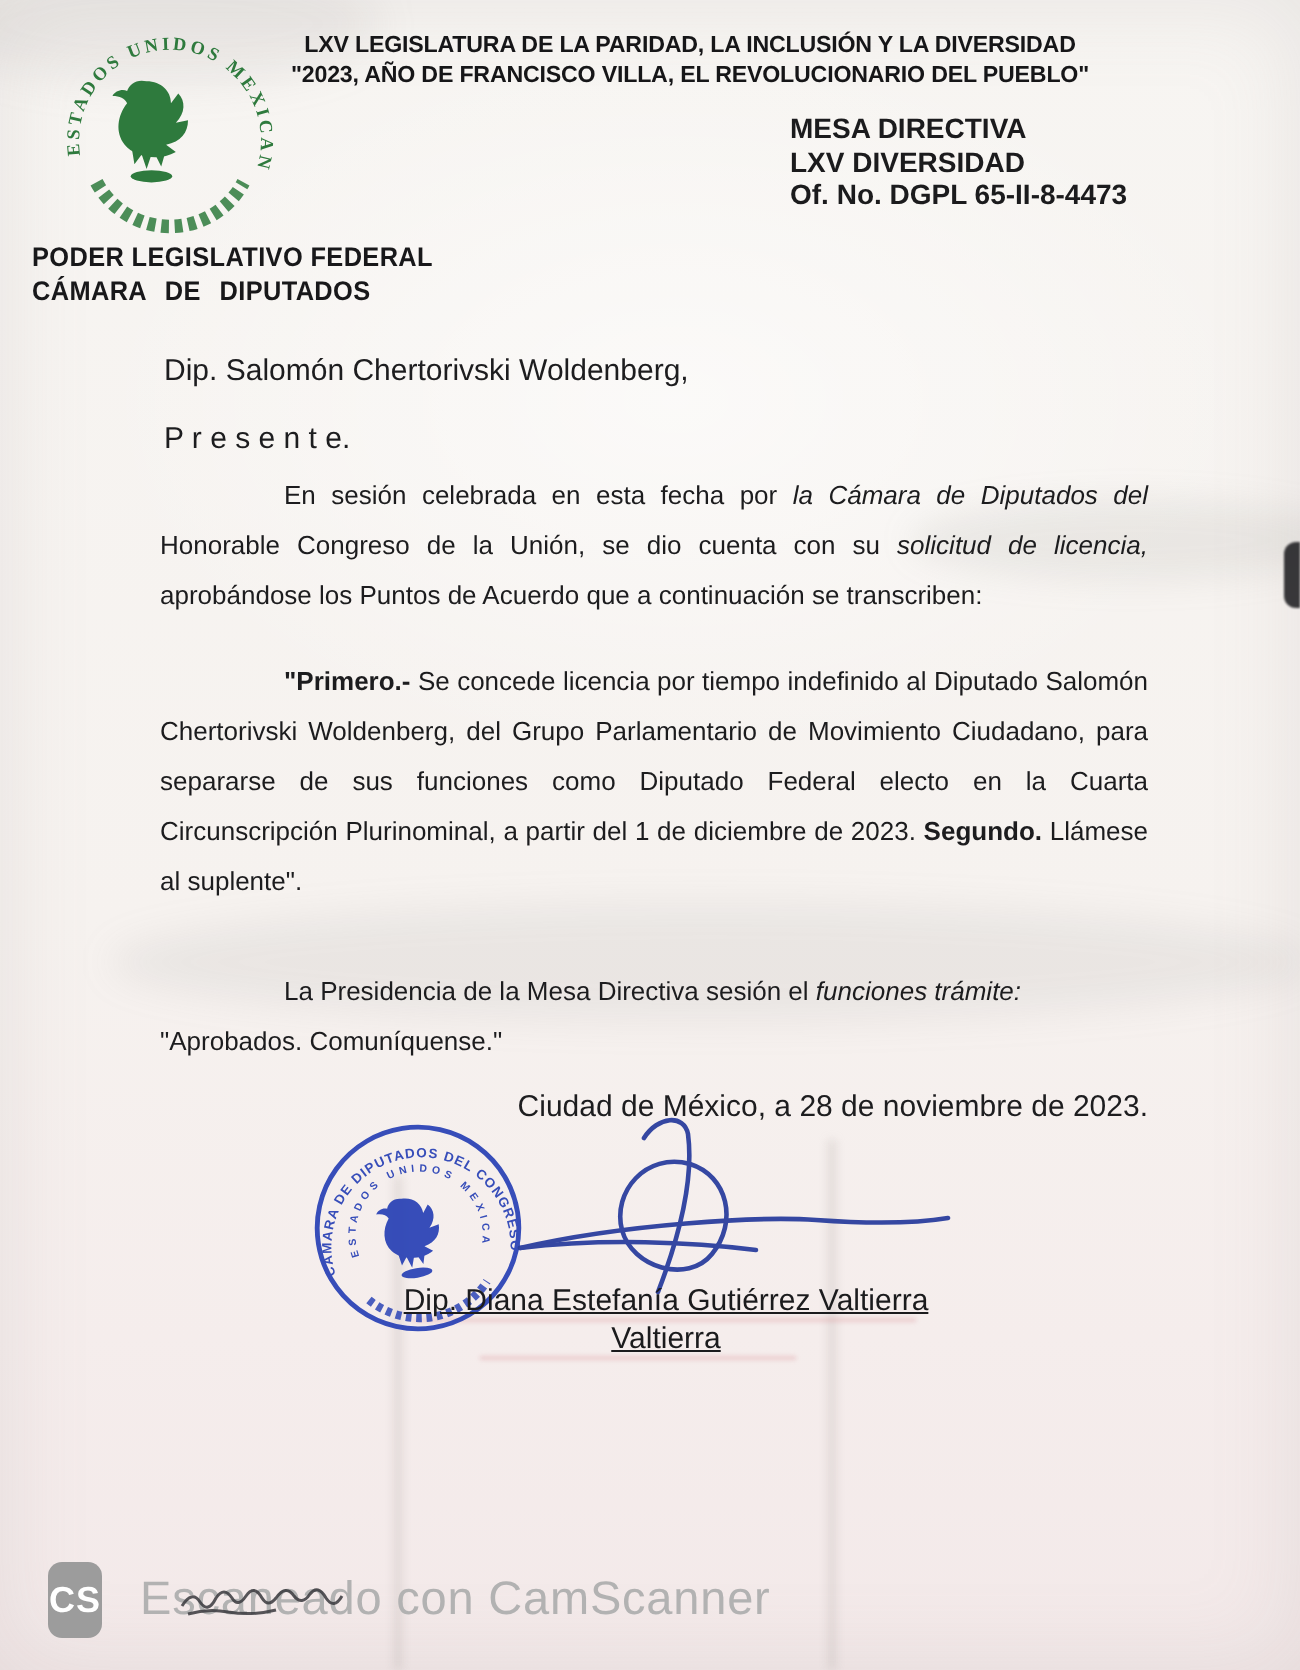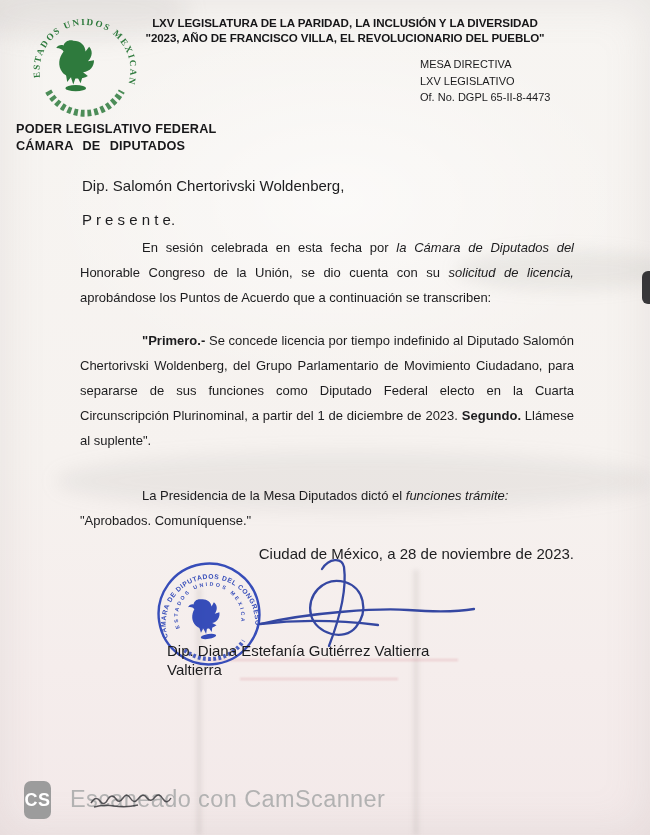--- a/index.html
+++ b/index.html
@@ -22,36 +22,36 @@
   .fold2{left:414px;top:570px;height:265px;}
   .edge-blob{position:absolute;left:642px;top:271px;width:8px;height:33px;background:#1f1f22;border-radius:6px 0 0 6px;filter:blur(.6px);opacity:.88;}
   .pink-line{position:absolute;height:2px;background:rgba(212,118,130,.28);filter:blur(1px);}
   .pl1{left:206px;top:659px;width:252px;}
   .pl2{left:240px;top:678px;width:158px;}
   
   .seal-green{left:26px;top:8px;}
   .seal-caption{left:16px;top:120px;width:190px;font-weight:bold;font-size:13.5px;line-height:17px;letter-spacing:.2px;color:#18181a;transform:scaleX(.94);transform-origin:left top;white-space:nowrap;}
   .seal-caption .l2{word-spacing:6px;}
   .motto{left:133px;top:15px;width:424px;text-align:center;font-weight:bold;font-size:11.6px;line-height:15px;color:#161618;letter-spacing:-.1px;}
-  .office{left:420px;top:56px;font-size:11px;line-height:16.5px;color:#1b1b1d;}
+  .office{left:395px;top:56px;font-size:14px;line-height:16.5px;color:#1b1b1d;font-weight:bold;}
   
   .addressee{left:82px;top:176px;font-size:15px;line-height:20px;}
   .addressee .sal{margin-top:14px;}
   .para{left:80px;width:494px;font-size:13px;line-height:25px;text-align:justify;color:#1c1c1e;}
   .para .indent{display:inline-block;width:62px;}
   .p1{top:235px;}
   .p2{top:328px;}
   .p3{top:483px;}
   .it{font-style:italic;}
   .b{font-weight:bold;}
   .dateline{left:80px;top:545px;width:494px;text-align:right;font-size:15px;}
   
   .stamp{left:152px;top:558px;transform:rotate(-9deg);opacity:.92;}
   .sig{left:250px;top:552px;}
-  .sig-name{left:167px;top:641px;width:332px;font-size:15px;line-height:19px;color:#1b1b1d;}
+  .sig-name{left:167px;top:641px;width:332px;text-align:center;font-size:15px;line-height:19px;color:#1b1b1d;text-decoration:underline;}
   
   .cs-badge{left:24px;top:781px;width:27px;height:38px;background:#9c9c9c;border-radius:7px;display:flex;align-items:center;justify-content:center;}
   .cs-badge span{color:#ffffff;font-weight:bold;font-size:18px;letter-spacing:.5px;}
   .watermark{left:70px;top:786px;font-size:23.5px;color:#b2b2b2;letter-spacing:.4px;}
   .scribble{left:88px;top:790px;}
 </style>
 </head>
 <body>
 
 <div class="paper">
@@ -84,34 +84,34 @@
     <div class="l2">CÁMARA DE DIPUTADOS</div>
   </div>
 
   <div class="abs motto">
     <div>LXV LEGISLATURA DE LA PARIDAD, LA INCLUSIÓN Y LA DIVERSIDAD</div>
     <div>"2023, AÑO DE FRANCISCO VILLA, EL REVOLUCIONARIO DEL PUEBLO"</div>
   </div>
 
   <div class="abs office">
     <div>MESA DIRECTIVA</div>
-    <div>LXV LEGISLATIVO</div>
+    <div>LXV DIVERSIDAD</div>
     <div>Of. No. DGPL 65-II-8-4473</div>
   </div>
 
   <div class="abs addressee">
     <div>Dip. Salomón Chertorivski Woldenberg,</div>
     <div class="sal">P r e s e n t e.</div>
   </div>
 
   <div class="abs para p1"><span class="indent"></span><span>En sesión celebrada en esta fecha por </span><span class="it">la Cámara de Diputados del</span><span> Honorable Congreso de la Unión, se dio cuenta con su </span><span class="it">solicitud de licencia,</span><span> aprobándose los Puntos de Acuerdo que a continuación se transcriben:</span></div>
 
   <div class="abs para p2"><span class="indent"></span><span class="b">"Primero.-</span><span> Se concede licencia por tiempo indefinido al Diputado Salomón Chertorivski Woldenberg, del Grupo Parlamentario de Movimiento Ciudadano, para separarse de sus funciones como Diputado Federal electo en la Cuarta Circunscripción Plurinominal, a partir del 1 de diciembre de 2023. </span><span class="b">Segundo.</span><span> Llámese al suplente".</span></div>
 
-  <div class="abs para p3"><span class="indent"></span><span>La Presidencia de la Mesa Diputados dictó el </span><span class="it">funciones trámite:</span><br><span>"Aprobados. Comuníquense."</span></div>
+  <div class="abs para p3"><span class="indent"></span><span>La Presidencia de la Mesa Directiva sesión el </span><span class="it">funciones trámite:</span><br><span>"Aprobados. Comuníquense."</span></div>
 
   <div class="abs dateline">Ciudad de México, a 28 de noviembre de 2023.</div>
 
   <svg class="abs stamp" width="114" height="112" viewBox="0 0 120 120">
     <defs>
       <path id="bs-arc" d="M 13 80 A 48 48 0 1 1 107 80" fill="none"></path>
       <path id="bs-arc2" d="M 27 72 A 34 34 0 1 1 93 72" fill="none"></path>
     </defs>
     <circle cx="60" cy="60" r="54" fill="none" stroke="#2740b5" stroke-width="2.6"></circle>
     <text font-family="Liberation Sans, sans-serif" font-size="7.2" font-weight="bold" fill="#2740b5">

